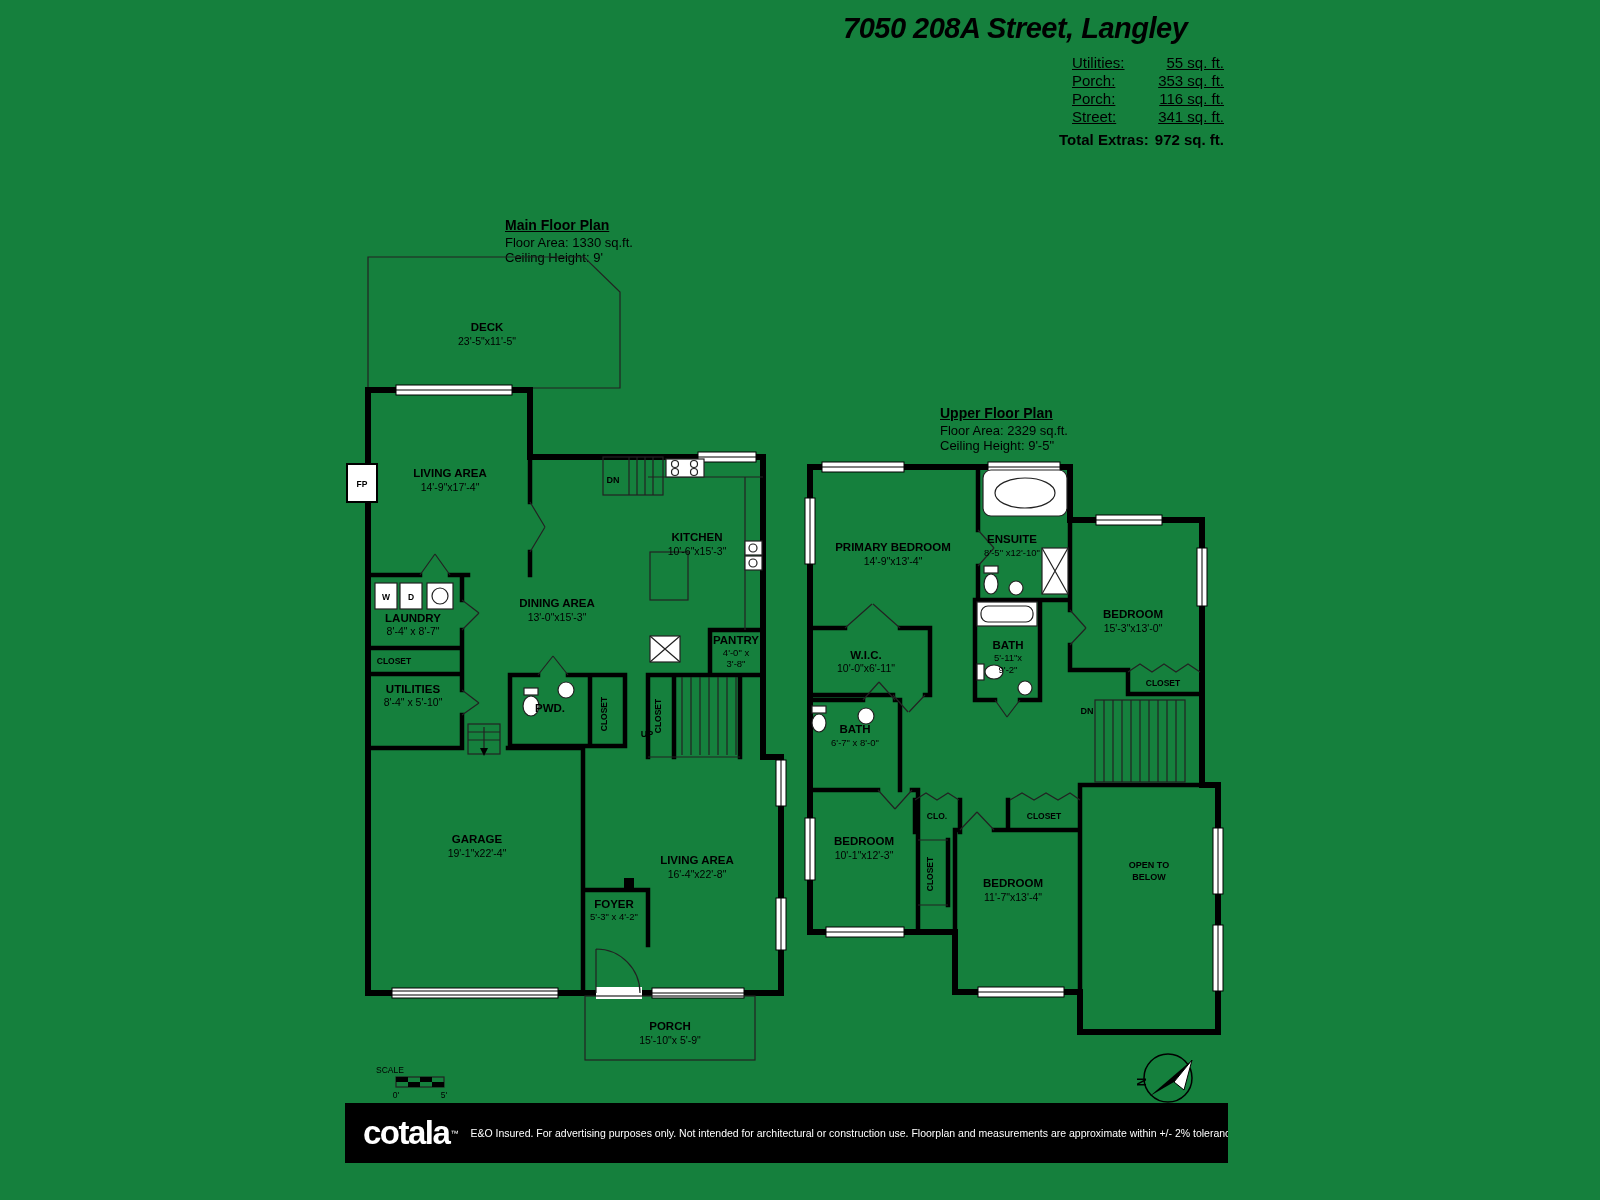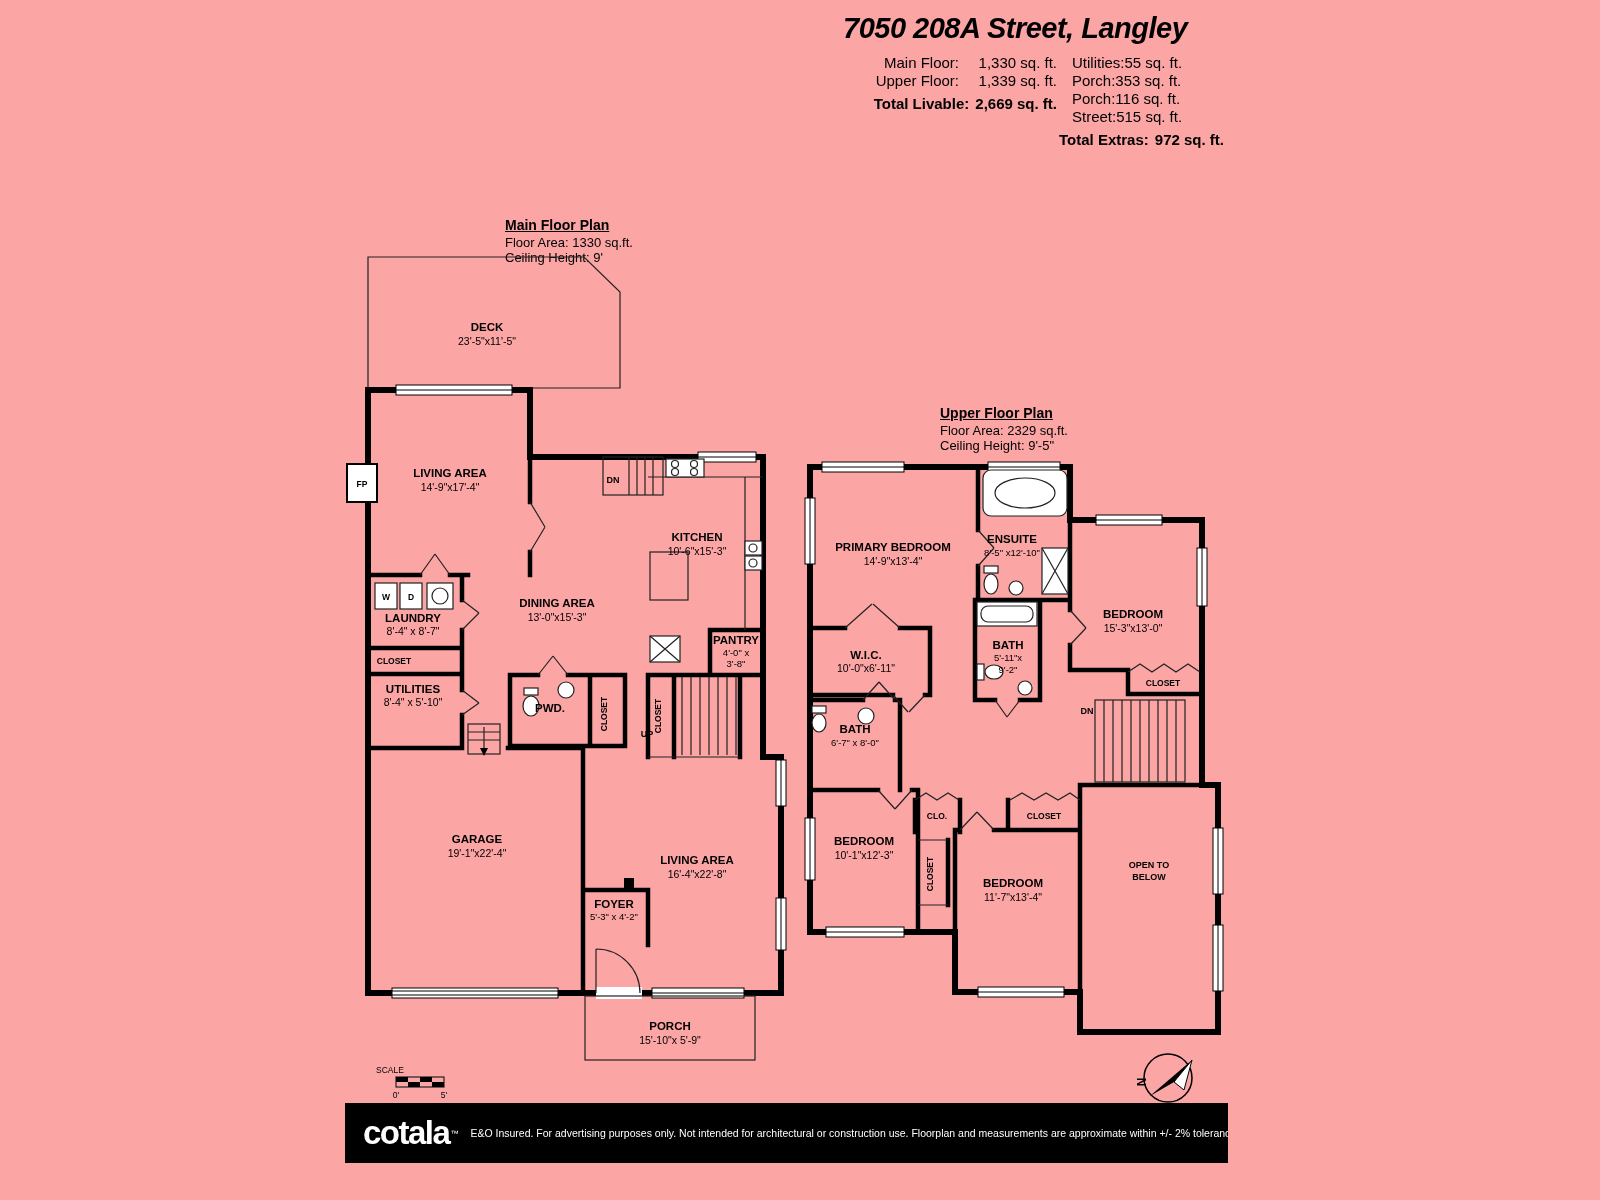--- a/index.html
+++ b/index.html
@@ -1,25 +1,25 @@
 <!DOCTYPE html>
 <html><head>
 <meta charset="utf-8">
 <style>
   html,body{margin:0;padding:0;background:#fff;font-family:"Liberation Sans",sans-serif;color:#000;}
-  #canvas{position:relative;width:1600px;height:1200px;background:#fca5a5;overflow:hidden;}
+  #canvas{position:relative;width:1600px;height:1200px;background:#15803d;overflow:hidden;}
 
   
   #hdr-title{position:absolute;left:843px;top:12px;width:400px;font-style:italic;font-weight:bold;font-size:29px;letter-spacing:-.5px;white-space:nowrap;}
   #hdr-col1{position:absolute;left:845px;top:54px;width:212px;font-size:15px;}
   #hdr-col2{position:absolute;left:1072px;top:54px;width:152px;font-size:15px;}
   .srow{display:flex;line-height:18px;}
   .srow .lbl{flex:1;text-align:right;}
   .srow .val{width:98px;text-align:right;}
-  .srow2{display:flex;justify-content:flex-start;line-height:18px;}
+  .srow2{display:flex;justify-content:space-between;line-height:18px;text-decoration:underline;}
   .trow{display:flex;justify-content:flex-end;gap:6px;font-weight:bold;line-height:18px;margin-top:5px;white-space:nowrap;}
 
   
   .plan-title{position:absolute;font-size:13px;line-height:15px;margin-top:22px;}
   .plan-title .pname{font-size:14px;font-weight:bold;text-decoration:underline;margin-bottom:2px;}
 
   
   svg{position:absolute;left:0;top:0;}
   .wall{fill:none;stroke:#000;stroke-width:6;stroke-linecap:square;stroke-linejoin:miter;}
   .iwall{fill:none;stroke:#000;stroke-width:4.5;stroke-linecap:square;}
@@ -41,51 +41,37 @@
   #footer-tm{color:#fff;font-size:8px;vertical-align:super;margin-left:1px;}
   #footer-disclaimer{color:#fff;font-size:10.5px;margin-left:12px;white-space:nowrap;}
 </style>
 </head>
 <body>
 
 <div id="canvas">
 
   <div id="hdr-title">7050 208A Street, Langley</div>
 
-  <div id="hdr-col1">
-    <div class="srow">
-      <span class="lbl">Main Floor:</span>
-      <span class="val">1,330 sq. ft.</span>
-    </div>
-    <div class="srow">
-      <span class="lbl">Upper Floor:</span>
-      <span class="val">1,339 sq. ft.</span>
-    </div>
-    <div class="trow">
-      <span>Total Livable:</span>
-      <span>2,669 sq. ft.</span>
-    </div>
-  </div>
 
   <div id="hdr-col2">
     <div class="srow2">
       <span>Utilities:</span>
       <span>55 sq. ft.</span>
     </div>
     <div class="srow2">
       <span>Porch:</span>
       <span>353 sq. ft.</span>
     </div>
     <div class="srow2">
       <span>Porch:</span>
       <span>116 sq. ft.</span>
     </div>
     <div class="srow2">
       <span>Street:</span>
-      <span>515 sq. ft.</span>
+      <span>341 sq. ft.</span>
     </div>
     <div class="trow">
       <span>Total Extras:</span>
       <span>972 sq. ft.</span>
     </div>
   </div>
 
   <div class="plan-title" style="left:505px;top:196px;">
     <div class="pname">Main Floor Plan</div>
     <div>Floor Area: 1330 sq.ft.</div>

